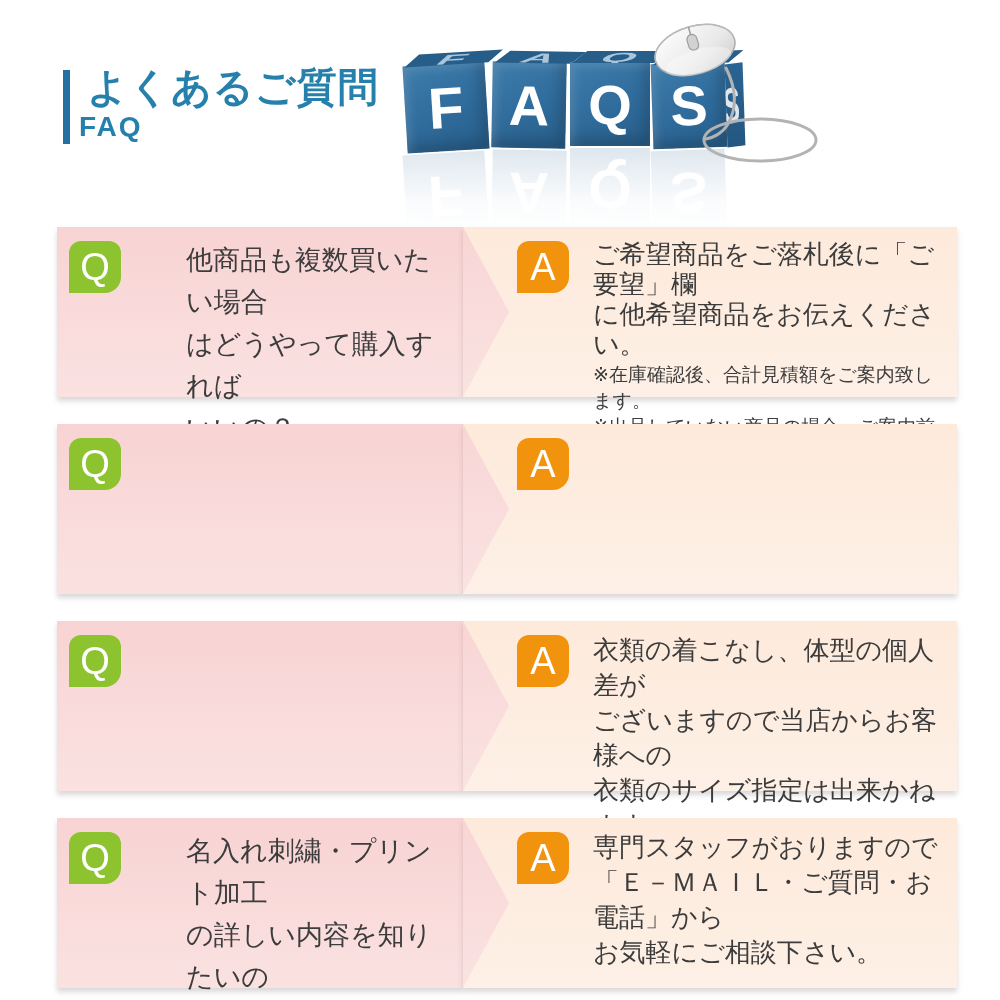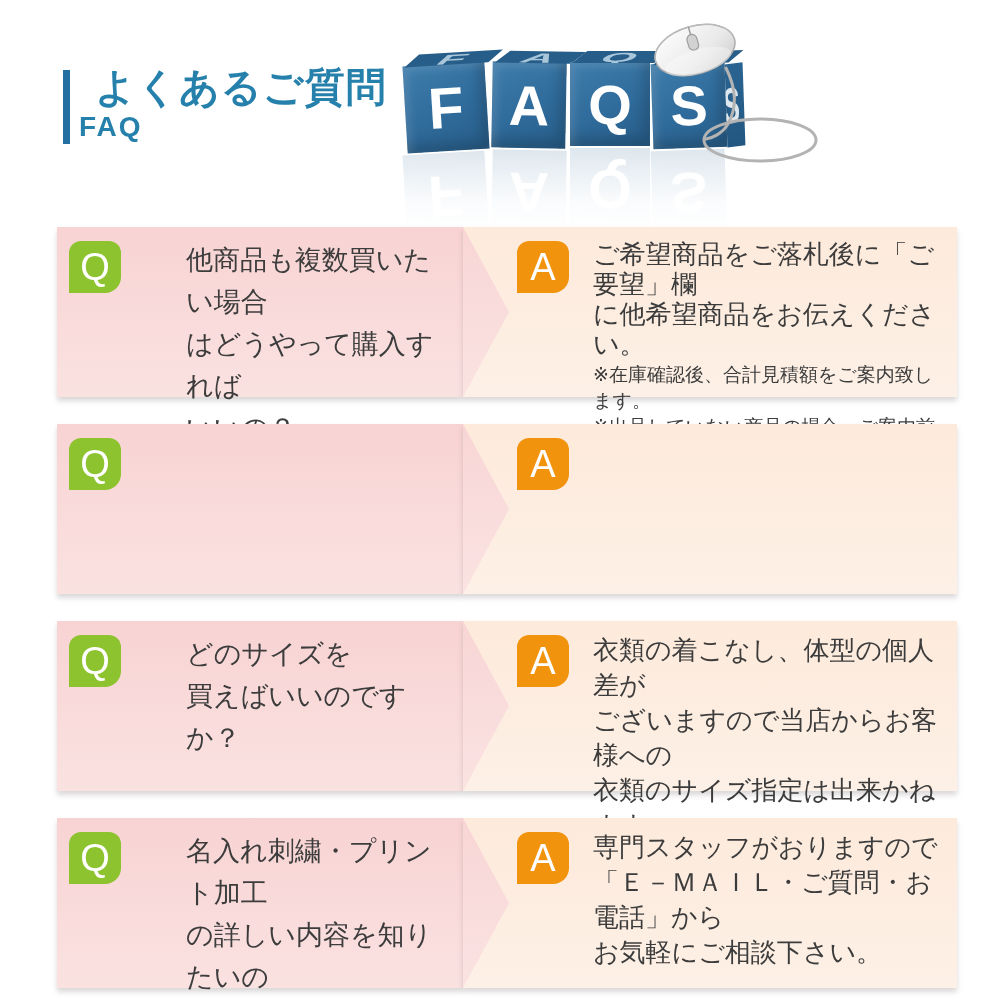--- a/index.html
+++ b/index.html
@@ -6,21 +6,21 @@
   html,body { background:#fff; }
   .canvas {
     position:relative; width:1000px; height:1000px; background:#ffffff;
     overflow:hidden; font-family:"Liberation Sans","DejaVu Sans",sans-serif;
     color:#3c3c3c;
   }
 
   
   .header { position:absolute; left:63px; top:64px; }
   .accent-bar { position:absolute; left:0; top:6px; width:7px; height:74px; background:#2470a0; }
-  .page-title { margin-left:32px; font-size:40px; font-weight:bold; color:#2581ab; letter-spacing:1px; line-height:46px; }
+  .page-title { margin-left:24px; font-size:40px; font-weight:bold; color:#2581ab; letter-spacing:1px; line-height:46px; }
   .page-subtitle { margin-left:16px; font-size:28px; font-weight:bold; color:#2581ab; letter-spacing:2px; line-height:34px; }
 
   
   .blocks-graphic { position:absolute; left:0; top:0; width:1000px; height:230px; pointer-events:none; }
   .block {
     position:absolute; display:flex; align-items:center; justify-content:center;
     color:#fff; font-weight:bold;
     background:linear-gradient(155deg,#3e7dac 0%,#2f6b9b 55%,#285e8a 100%);
     box-shadow:inset -6px -8px 14px rgba(0,0,0,.18), inset 4px 4px 10px rgba(255,255,255,.14);
   }
@@ -198,22 +198,20 @@
     </div>
     <div class="q-arrow"></div>
     <div class="a-panel">
       <div class="qa-badge a-badge">A</div>
     </div>
   </div>
 
   <div class="faq-row row-3">
     <div class="q-panel">
       <div class="qa-badge q-badge">Q</div>
-      <div class="q-text">どのサイズを
-買えばいいのですか？</div>
     </div>
     <div class="q-arrow"></div>
     <div class="a-panel">
       <div class="qa-badge a-badge">A</div>
       <div class="a-text">
         <div class="a-main">衣類の着こなし、体型の個人差が
 ございますので当店からお客様への
 衣類のサイズ指定は出来かねます。
 サイズ表をご確認頂くよう
 お願いいたします。</div>

